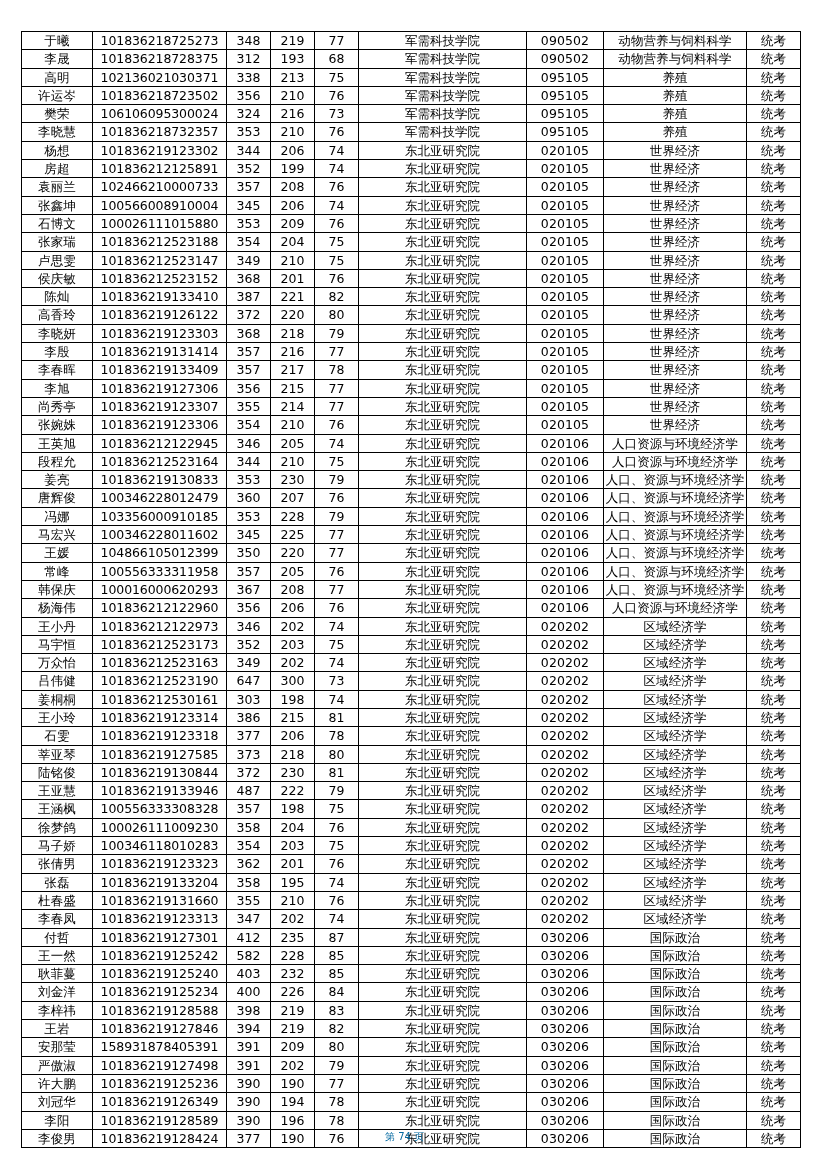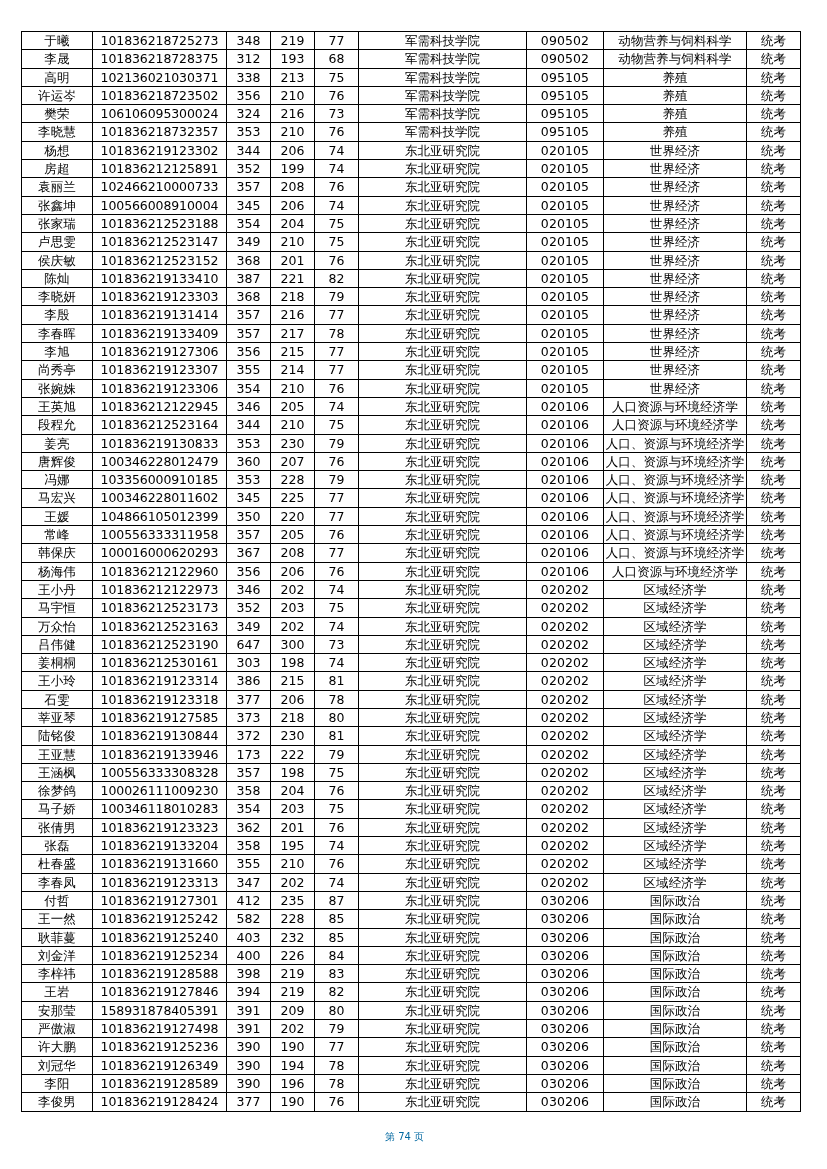--- a/index.html
+++ b/index.html
@@ -191,20 +191,31 @@
           <td class="id">100566008910004</td>
           <td class="num">345</td>
           <td class="num">206</td>
           <td class="num">74</td>
           <td class="college">东北亚研究院</td>
           <td class="code">020105</td>
           <td class="major">世界经济</td>
           <td class="type">统考</td>
         </tr>
         <tr>
+          <td class="name">石博文</td>
+          <td class="id">100026111015880</td>
+          <td class="num">353</td>
+          <td class="num">209</td>
+          <td class="num">76</td>
+          <td class="college">东北亚研究院</td>
+          <td class="code">020105</td>
+          <td class="major">世界经济</td>
+          <td class="type">统考</td>
+        </tr>
+        <tr>
           <td class="name">张家瑞</td>
           <td class="id">101836212523188</td>
           <td class="num">354</td>
           <td class="num">204</td>
           <td class="num">75</td>
           <td class="college">东北亚研究院</td>
           <td class="code">020105</td>
           <td class="major">世界经济</td>
           <td class="type">统考</td>
         </tr>
@@ -235,20 +246,31 @@
           <td class="id">101836219133410</td>
           <td class="num">387</td>
           <td class="num">221</td>
           <td class="num">82</td>
           <td class="college">东北亚研究院</td>
           <td class="code">020105</td>
           <td class="major">世界经济</td>
           <td class="type">统考</td>
         </tr>
         <tr>
+          <td class="name">高香玲</td>
+          <td class="id">101836219126122</td>
+          <td class="num">372</td>
+          <td class="num">220</td>
+          <td class="num">80</td>
+          <td class="college">东北亚研究院</td>
+          <td class="code">020105</td>
+          <td class="major">世界经济</td>
+          <td class="type">统考</td>
+        </tr>
+        <tr>
           <td class="name">李晓妍</td>
           <td class="id">101836219123303</td>
           <td class="num">368</td>
           <td class="num">218</td>
           <td class="num">79</td>
           <td class="college">东北亚研究院</td>
           <td class="code">020105</td>
           <td class="major">世界经济</td>
           <td class="type">统考</td>
         </tr>
@@ -512,21 +534,21 @@
           <td class="num">230</td>
           <td class="num">81</td>
           <td class="college">东北亚研究院</td>
           <td class="code">020202</td>
           <td class="major">区域经济学</td>
           <td class="type">统考</td>
         </tr>
         <tr>
           <td class="name">王亚慧</td>
           <td class="id">101836219133946</td>
-          <td class="num">173</td>
+          <td class="num">487</td>
           <td class="num">222</td>
           <td class="num">79</td>
           <td class="college">东北亚研究院</td>
           <td class="code">020202</td>
           <td class="major">区域经济学</td>
           <td class="type">统考</td>
         </tr>
         <tr>
           <td class="name">王涵枫</td>
           <td class="id">100556333308328</td>

